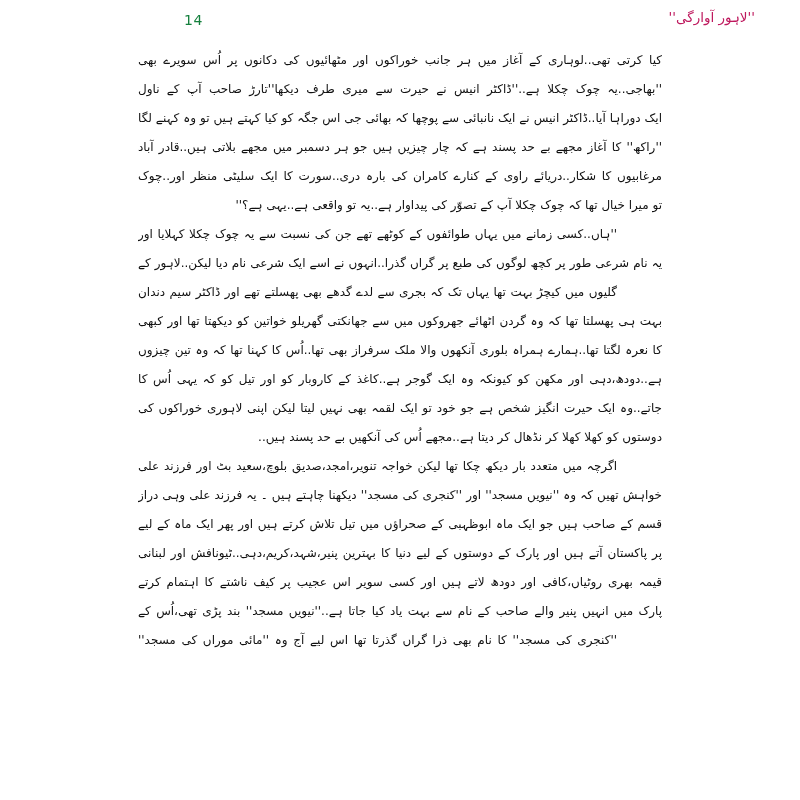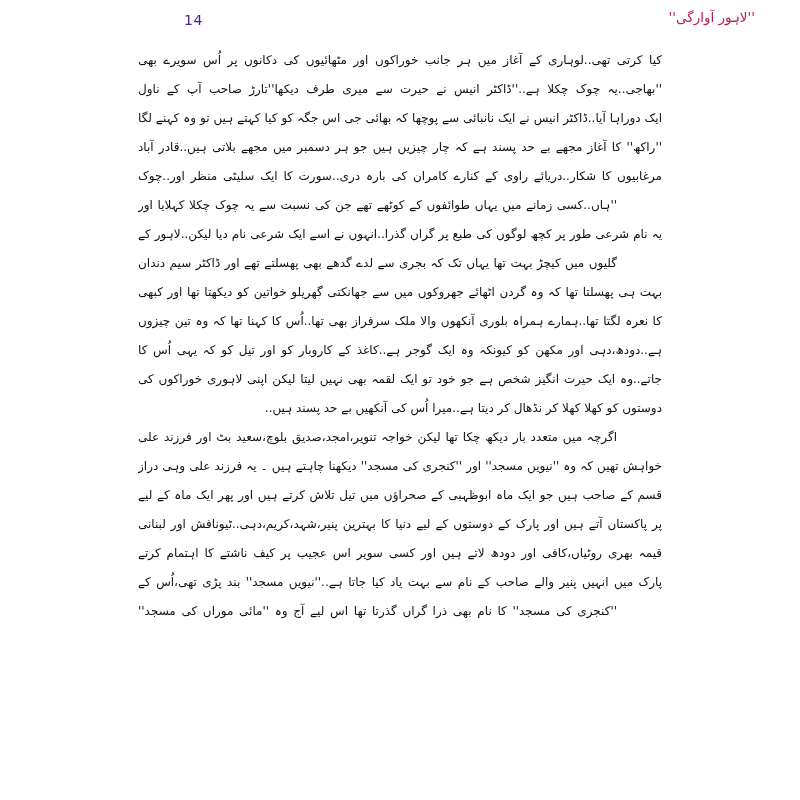--- a/index.html
+++ b/index.html
@@ -24,21 +24,21 @@
     left: 0;
     right: 0;
     height: 24px;
   }
   .pageno {
     position: absolute;
     left: 184px;
     top: 6px;
     font-size: 14px;
     letter-spacing: 0.5px;
-    color: #4c1d95;
+    color: #15803d;
   }
   .title {
     position: absolute;
     right: 45px;
     top: 3px;
     font-size: 13.5px;
     direction: rtl;
     unicode-bidi: plaintext;
     color: #be185d;
   }
@@ -74,28 +74,29 @@
   <div class="header">
     <span class="pageno">14</span>
     <span class="title" dir="rtl">''لاہور آوارگی''</span>
   </div>
   <div class="bodytext" id="body-text">
       <div class="line" dir="rtl">کیا کرتی تھی..لوہاری کے آغاز میں ہر جانب خوراکوں اور مٹھائیوں کی دکانوں پر اُس سویرے بھی لاہوریوں کے</div>
       <div class="line" dir="rtl">''بھاجی..یہ چوک چکلا ہے..''ڈاکٹر انیس نے حیرت سے میری طرف دیکھا''تارڑ صاحب آپ کے ناول</div>
       <div class="line" dir="rtl">ایک دوراہا آیا..ڈاکٹر انیس نے ایک نانبائی سے پوچھا کہ بھائی جی اس جگہ کو کیا کہتے ہیں تو وہ کہنے لگا</div>
       <div class="line" dir="rtl">''راکھ'' کا آغاز مجھے بے حد پسند ہے کہ چار چیزیں ہیں جو ہر دسمبر میں مجھے بلاتی ہیں..قادر آباد جھیل میں</div>
       <div class="line" dir="rtl">مرغابیوں کا شکار..دریائے راوی کے کنارے کامران کی بارہ دری..سورت کا ایک سلیٹی منظر اور..چوک چکلا..</div>
+      <div class="line lastline" dir="rtl">تو میرا خیال تھا کہ چوک چکلا آپ کے تصوّر کی پیداوار ہے..یہ تو واقعی ہے..یہی ہے؟''</div>
       <div class="line indent" dir="rtl">''ہاں..کسی زمانے میں یہاں طوائفوں کے کوٹھے تھے جن کی نسبت سے یہ چوک چکلا کہلایا اور پھر</div>
       <div class="line" dir="rtl">یہ نام شرعی طور پر کچھ لوگوں کی طبع پر گراں گذرا..انہوں نے اسے ایک شرعی نام دیا لیکن..لاہور کے پرانے باسی</div>
       <div class="line indent" dir="rtl">گلیوں میں کیچڑ بہت تھا یہاں تک کہ بجری سے لدے گدھے بھی پھسلتے تھے اور ڈاکٹر سیم دندان ساز تو</div>
       <div class="line" dir="rtl">بہت ہی پھسلتا تھا کہ وہ گردن اٹھائے جھروکوں میں سے جھانکتی گھریلو خواتین کو دیکھتا تھا اور کبھی کبھار''ہائے اوئے''</div>
       <div class="line" dir="rtl">کا نعرہ لگتا تھا..ہمارے ہمراہ بلوری آنکھوں والا ملک سرفراز بھی تھا..اُس کا کہنا تھا کہ وہ تین چیزوں کو جانتا</div>
       <div class="line" dir="rtl">ہے..دودھ،دہی اور مکھن کو کیونکہ وہ ایک گوجر ہے..کاغذ کے کاروبار کو اور تیل کو کہ یہی اُس کا روزگار ہے..</div>
       <div class="line" dir="rtl">جاتے..وہ ایک حیرت انگیز شخص ہے جو خود تو ایک لقمہ بھی نہیں لیتا لیکن اپنی لاہوری خوراکوں کی دعوتوں میں</div>
-      <div class="line lastline" dir="rtl">دوستوں کو کھلا کھلا کر نڈھال کر دیتا ہے..میرا اُس کی آنکھیں بے حد پسند ہیں..</div>
+      <div class="line lastline" dir="rtl">دوستوں کو کھلا کھلا کر نڈھال کر دیتا ہے..مجھے اُس کی آنکھیں بے حد پسند ہیں..</div>
       <div class="line indent" dir="rtl">اگرچہ میں متعدد بار دیکھ چکا تھا لیکن خواجہ تنویر،امجد،صدیق بلوچ،سعید بٹ اور فرزند علی کی</div>
       <div class="line" dir="rtl">خواہش تھیں کہ وہ ''نیویں مسجد'' اور ''کنجری کی مسجد'' دیکھنا چاہتے ہیں ۔ یہ فرزند علی وہی دراز قامت کاؤ بوائے</div>
       <div class="line" dir="rtl">قسم کے صاحب ہیں جو ایک ماہ ابوظہبی کے صحراؤں میں تیل تلاش کرتے ہیں اور پھر ایک ماہ کے لیے رخصت</div>
       <div class="line" dir="rtl">پر پاکستان آتے ہیں اور پارک کے دوستوں کے لیے دنیا کا بہترین پنیر،شہد،کریم،دہی..ٹیونافش اور لبنانی</div>
       <div class="line" dir="rtl">قیمہ بھری روٹیاں،کافی اور دودھ لاتے ہیں اور کسی سویر اس عجیب پر کیف ناشتے کا اہتمام کرتے ہیں..چنانچہ</div>
       <div class="line" dir="rtl">پارک میں انہیں پنیر والے صاحب کے نام سے بہت یاد کیا جاتا ہے..''نیویں مسجد'' بند پڑی تھی،اُس کے صحن</div>
       <div class="line indent" dir="rtl">''کنجری کی مسجد'' کا نام بھی ذرا گراں گذرتا تھا اس لیے آج وہ ''مائی موراں کی مسجد'' کہلاتی ہے،</div>
     </div>
 </div>
 

